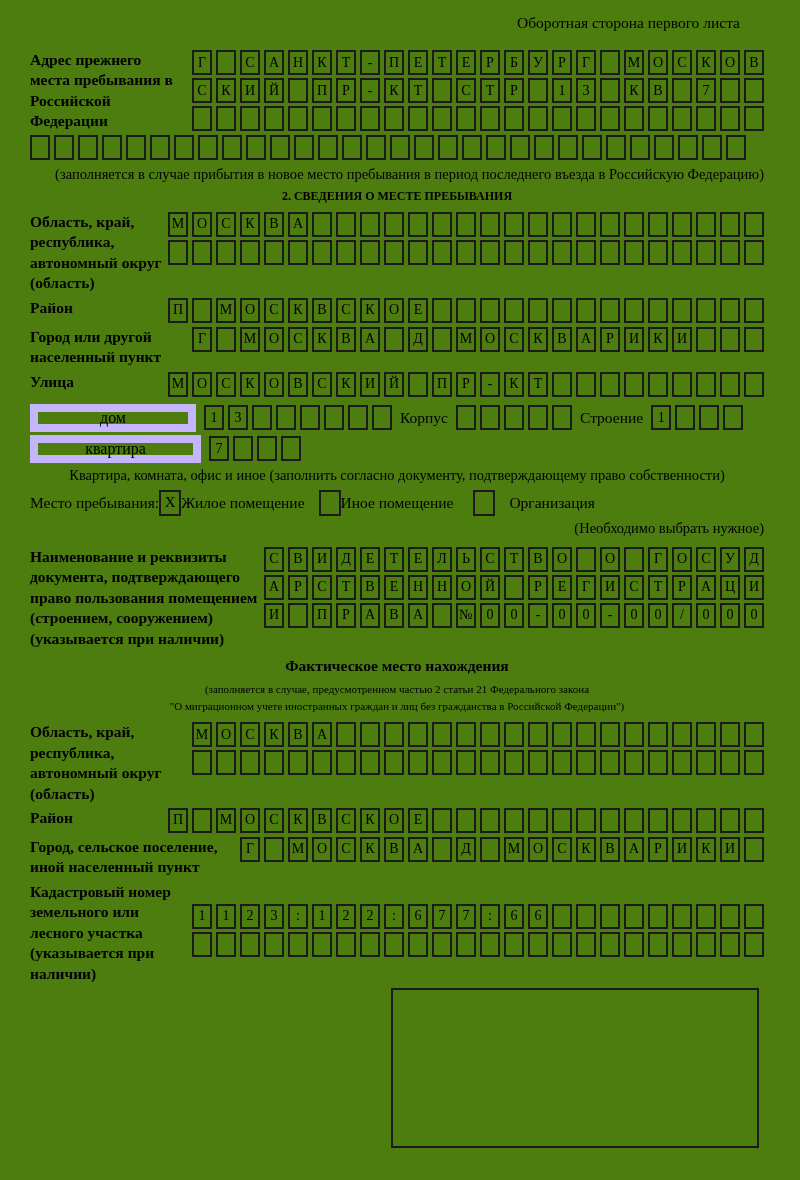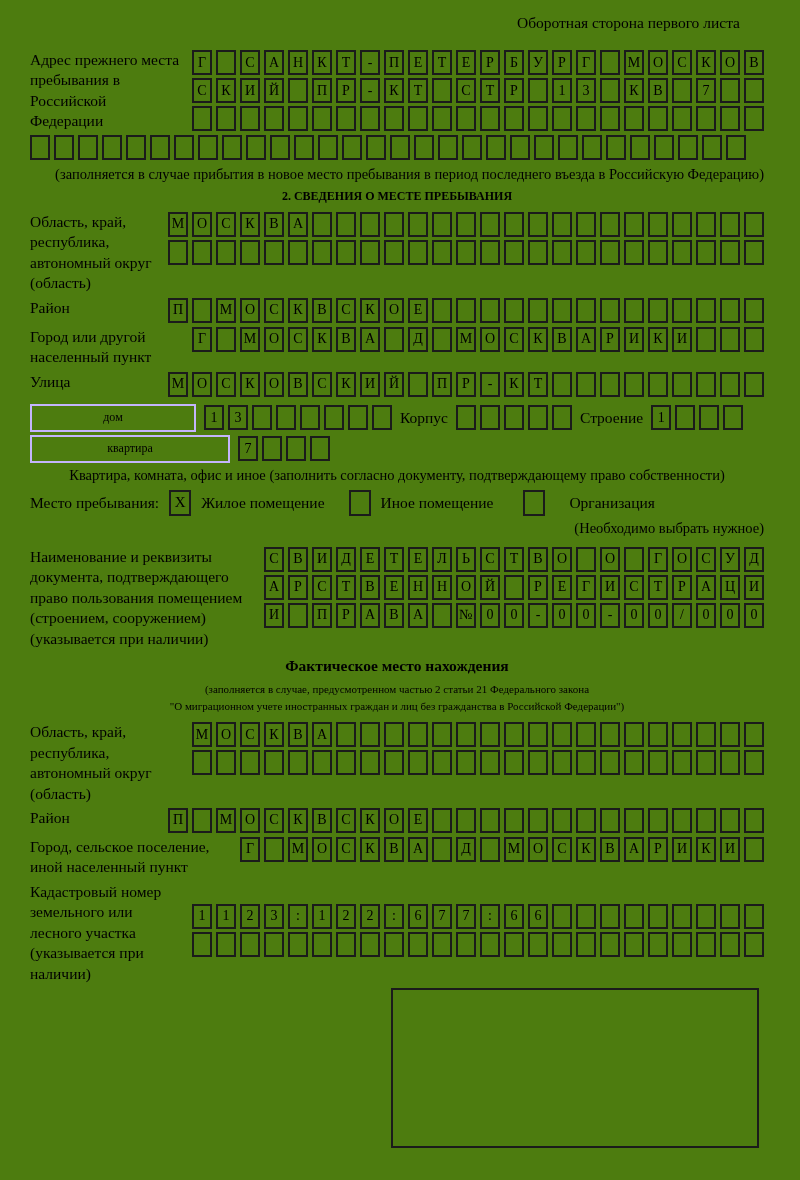--- a/index.html
+++ b/index.html
@@ -8,44 +8,44 @@
     width:800px;height:1180px;
     box-sizing:border-box;
     background:#4d7c0f;color:#000;
     font-family:"Liberation Serif","DejaVu Serif",serif;
     font-size:15.5px;
     padding:14px 36px 0 30px;
     overflow:hidden;
   }
   .header-note{text-align:right;padding-right:24px;font-size:15.5px;margin-bottom:18px;}
   .field{display:flex;align-items:flex-start;margin-bottom:4px;}
-  .field .label{flex:1;padding-right:6px;line-height:1.32;}
+  .field .label{flex:1;padding-right:6px;line-height:1.32;font-weight:bold;}
   .rows{margin-left:auto;display:flex;flex-direction:column;gap:3px;align-items:flex-end;}
   .cells{display:flex;gap:4px;}
   .cell{
     box-sizing:border-box;flex:0 0 20px;width:20px;height:25px;
     border:2px solid #1b1b1b;
     display:flex;align-items:center;justify-content:center;
     font-size:14px;font-family:"Liberation Serif",serif;
   }
   .caption{font-size:14.5px;text-align:right;margin-bottom:6px;line-height:1.25;}
   .section-title{font-weight:bold;text-align:center;font-size:12px;margin:4px 0 8px 0;}
   .sub-title{font-weight:bold;text-align:center;font-size:15.5px;margin:8px 0 6px 0;}
   .wide-box{
-    box-sizing:border-box;border:2px solid #c4b5fd;height:28px;
-    display:flex;align-items:center;justify-content:center;font-size:12px;
+    box-sizing:border-box;border:8px solid #c4b5fd;height:28px;
+    display:flex;align-items:center;justify-content:center;font-size:16px;
   }
   .inline-row{display:flex;align-items:center;margin-bottom:3px;}
   .inline-label{padding:0 8px;white-space:nowrap;}
   .checkbox{
     box-sizing:border-box;width:22px;height:26px;border:2px solid #1b1b1b;
     display:flex;align-items:center;justify-content:center;font-size:15px;
     flex:0 0 22px;
   }
-  .stay-row{display:flex;align-items:center;gap:10px;margin:6px 0 3px 0;}
+  .stay-row{display:flex;align-items:center;margin:6px 0 3px 0;}
   .stamp-wrap{width:378px;margin-left:auto;margin-top:4px;}
   .stamp-box{box-sizing:border-box;width:368px;height:160px;border:2px solid #1b1b1b;margin:0 auto 6px auto;}
   .notes-center{text-align:center;font-size:11px;line-height:1.5;margin-bottom:8px;}
 </style>
 </head>
 <body>
 
 <div class="page">
 
   <div class="header-note">Оборотная сторона первого листа</div>
@@ -350,21 +350,21 @@
     <div class="inline-label">Строение</div>
     <div class="cells">
         <span class="cell">1</span>
         <span class="cell"></span>
         <span class="cell"></span>
         <span class="cell"></span>
       </div>
   </div>
 
   <div class="inline-row">
-    <div class="wide-box" style="width:200px;">квартира</div>
+    <div class="wide-box" style="width:171px;">квартира</div>
     <div class="cells" style="margin-left:8px;">
         <span class="cell">7</span>
         <span class="cell"></span>
         <span class="cell"></span>
         <span class="cell"></span>
       </div>
   </div>
   <div class="caption" style="text-align:center;">Квартира, комната, офис и иное (заполнить согласно документу, подтверждающему право собственности)</div>
 
   <div class="stay-row">

